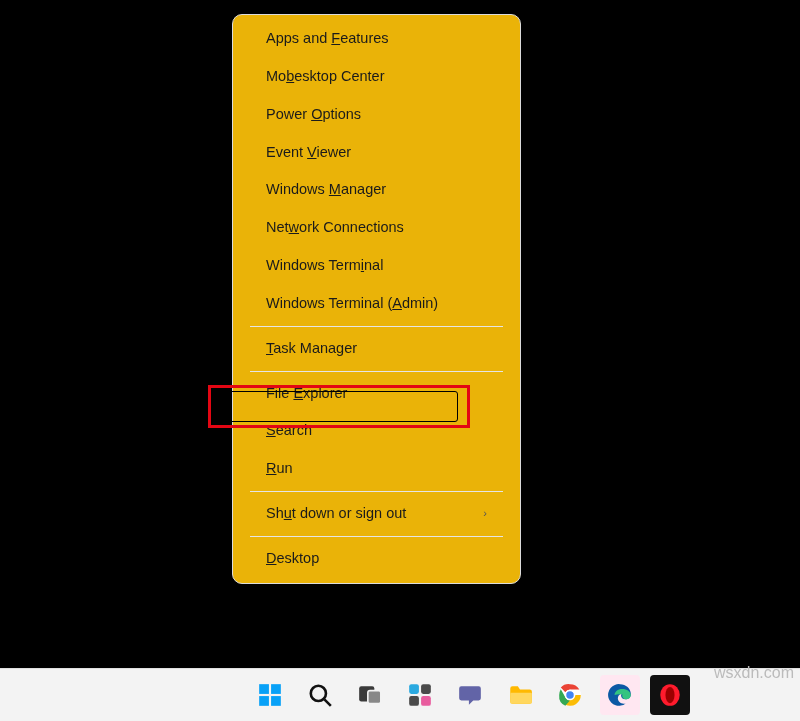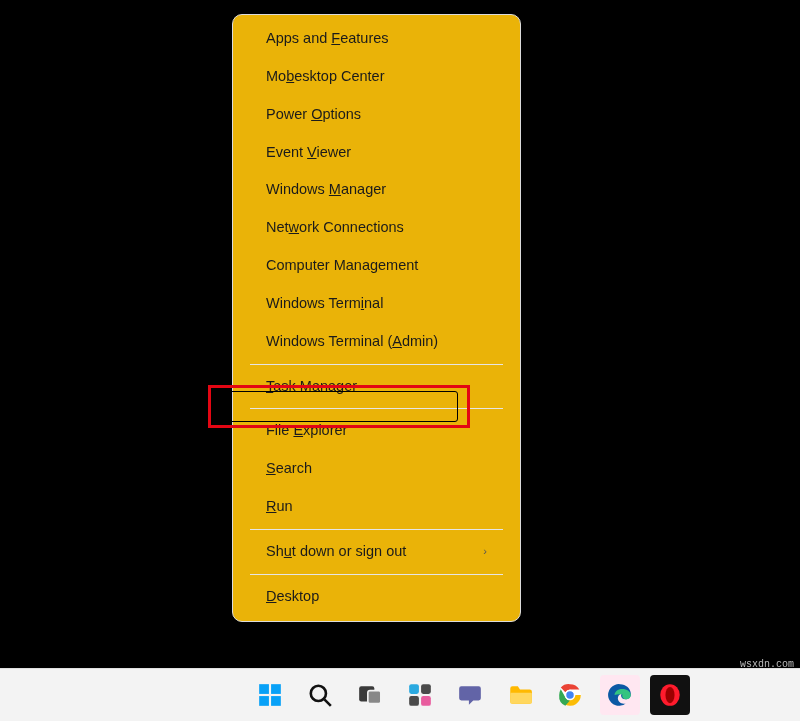--- a/index.html
+++ b/index.html
@@ -98,24 +98,24 @@
     border-radius: 4px;
     display: flex;
     align-items: center;
     justify-content: center;
   }
   .ticon svg { width: 26px; height: 26px; display:block; }
 
   .watermark {
     position: absolute;
     right: 6px;
-    bottom: 51px;
-    font-size: 10px;
+    bottom: 39px;
+    font-size: 16px;
     color: #bbb;
-    font-family: Liberation Mono, monospace;
+    font-family: Liberation Sans, sans-serif;
   }
 </style>
 </head>
 <body>
 
 <div class="desktop"></div>
 
 <div class="context-menu" id="context-menu">
     <div class="menu-item">
       <span><span>Apps and </span><span class="mn">F</span><span>eatures</span></span>
@@ -127,23 +127,20 @@
       <span><span>Power </span><span class="mn">O</span><span>ptions</span></span>
     </div>
     <div class="menu-item">
       <span><span>Event </span><span class="mn">V</span><span>iewer</span></span>
     </div>
     <div class="menu-item">
       <span><span>Windows </span><span class="mn">M</span><span>anager</span></span>
     </div>
     <div class="menu-item">
       <span><span>Net</span><span class="mn">w</span><span>ork Connections</span></span>
-    </div>
-    <div class="menu-item">
-      <span><span>Computer Mana</span><span class="mn">g</span><span>ement</span></span>
     </div>
     <div class="menu-item">
       <span><span>Windows Term</span><span class="mn">i</span><span>nal</span></span>
     </div>
     <div class="menu-item">
       <span><span>Windows Terminal (</span><span class="mn">A</span><span>dmin)</span></span>
     </div>
     <div class="menu-sep"></div>
     <div class="menu-item">
       <span><span></span><span class="mn">T</span><span>ask Manager</span></span>

